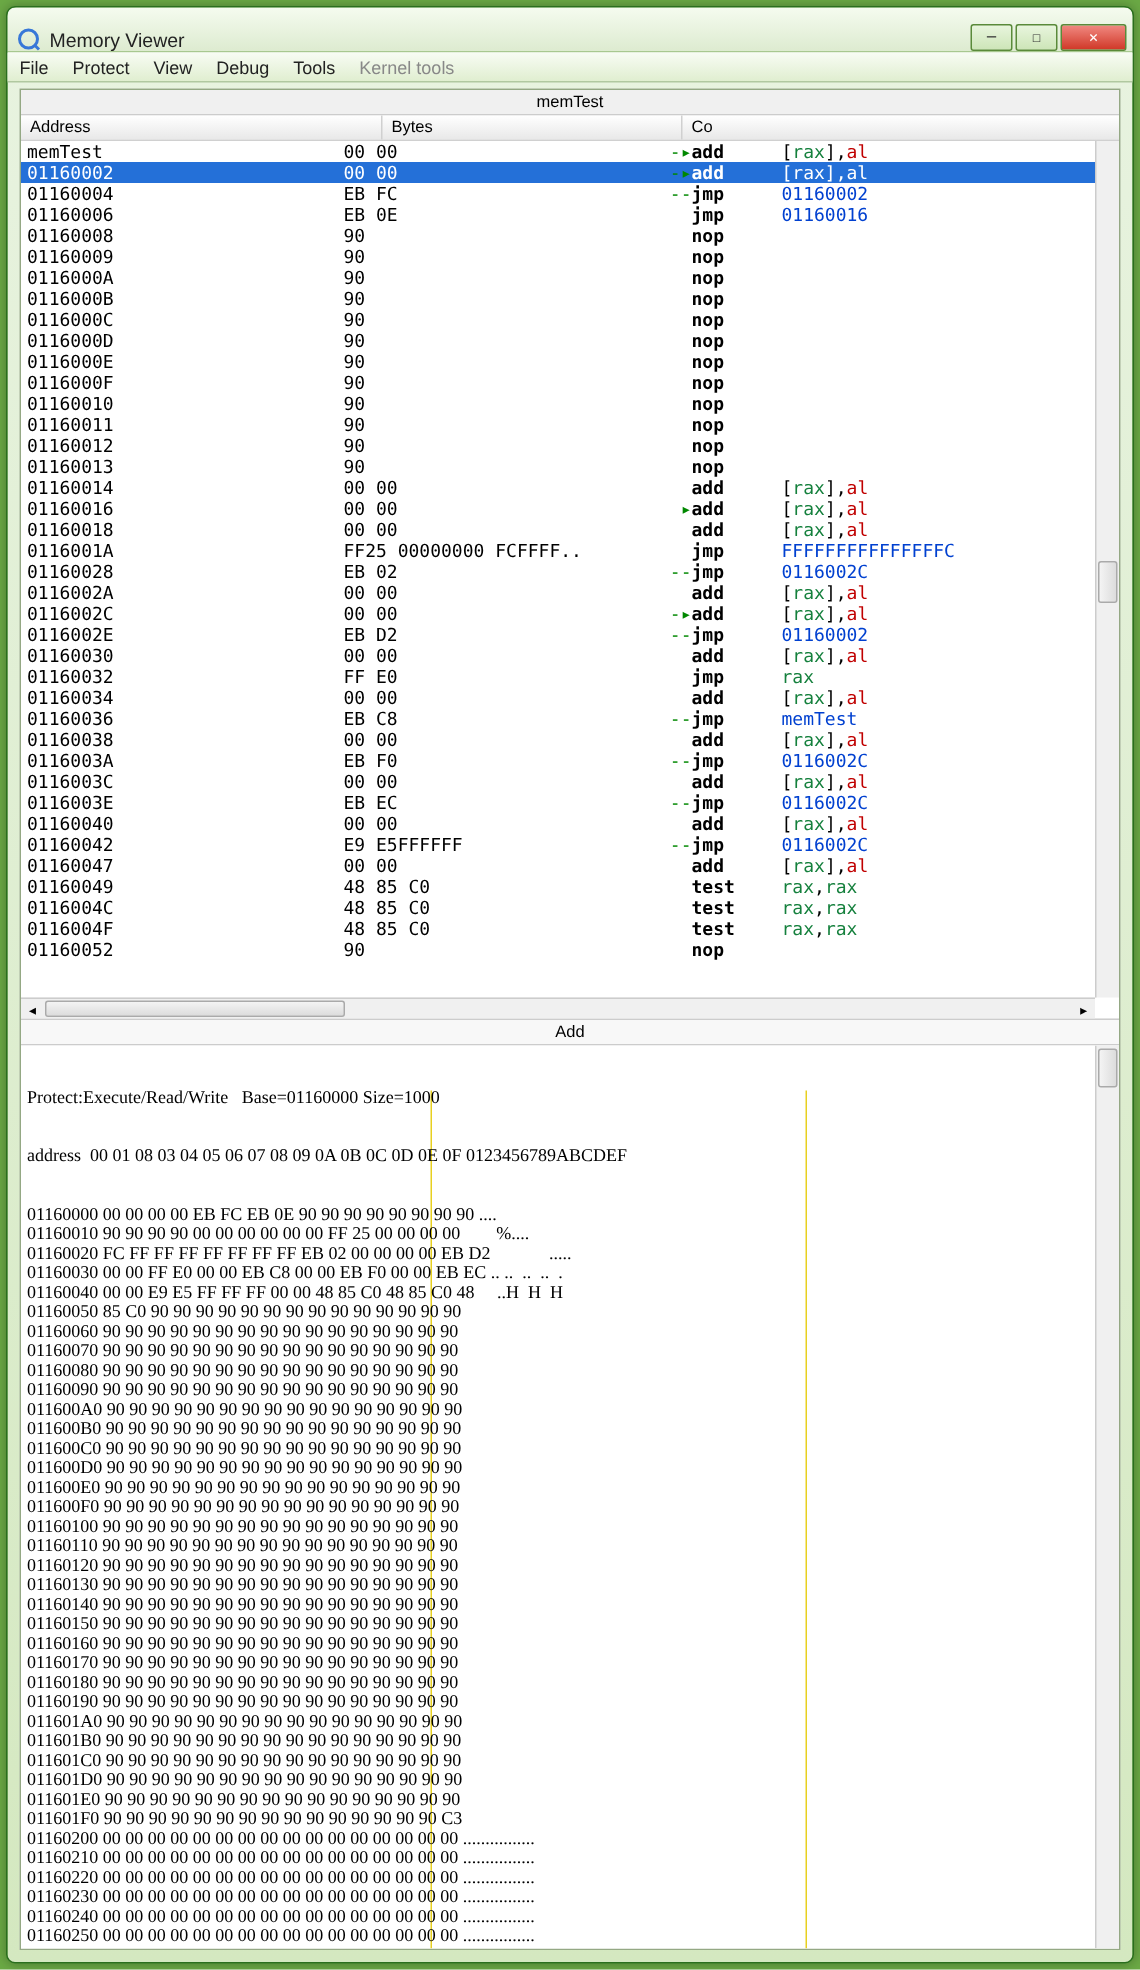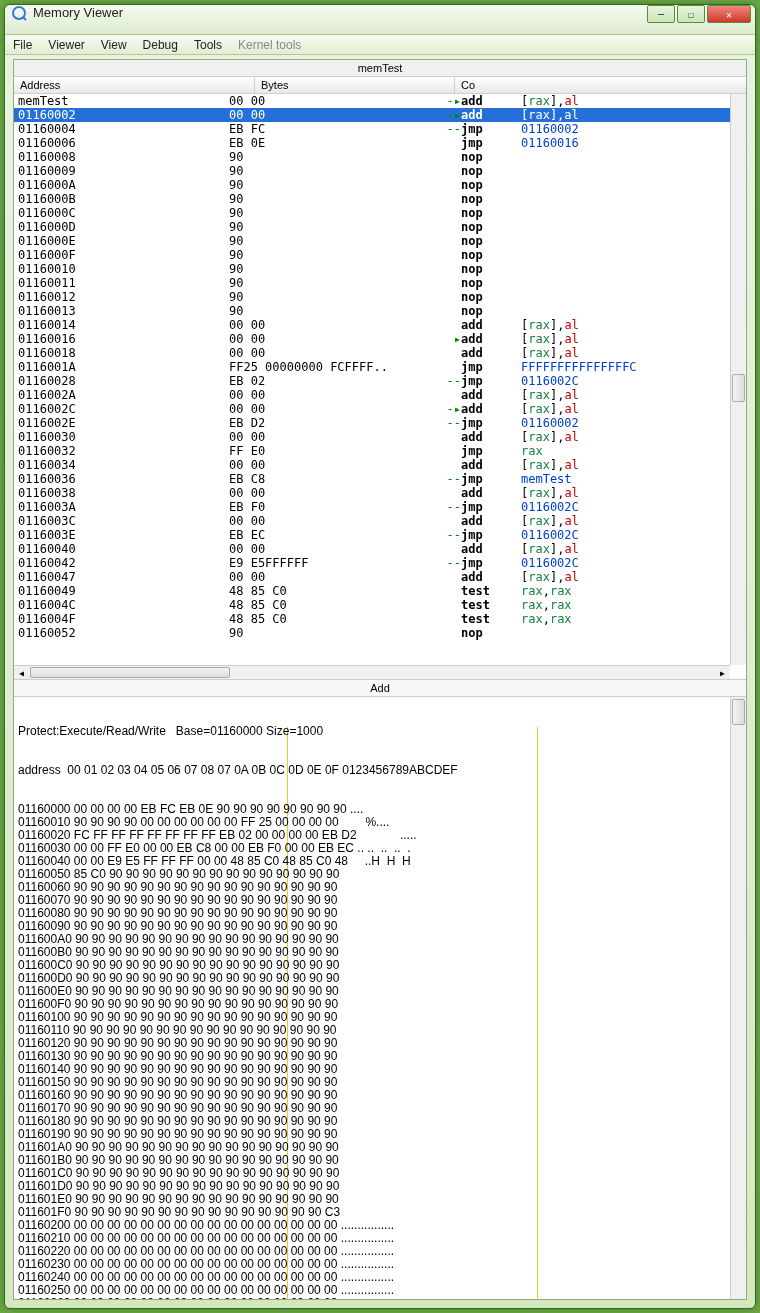--- a/index.html
+++ b/index.html
@@ -1,18 +1,18 @@
 <!DOCTYPE html>
 <html><head>
 <meta charset="utf-8">
 <style>
 *{box-sizing:border-box;margin:0;padding:0}
 body{font-family:"Consolas",monospace;font-size:12px;background:#6ba945;overflow:hidden;width:760px;height:1313px}
 .window{position:absolute;left:4px;top:4px;right:4px;bottom:4px;background:linear-gradient(#e8f3e0,#d4e8c0);border:1px solid #2a6e1e;border-radius:6px;box-shadow:0 0 8px rgba(0,0,0,.3)}
-.titlebar{height:30px;display:flex;align-items:flex-start;background:linear-gradient(#f5fbef,#ddebd0);border-radius:6px 6px 0 0;border-bottom:1px solid #a8c890}
+.titlebar{height:30px;display:flex;align-items:flex-end;background:linear-gradient(#f5fbef,#ddebd0);border-radius:6px 6px 0 0;border-bottom:1px solid #a8c890}
 .titlebar .icon{width:16px;height:16px;margin:0 6px;}
 .titlebar .icon svg{width:16px;height:16px}
 .titlebar .title{font-family:"Segoe UI",sans-serif;font-size:13px;color:#222;flex:1}
 .winbtns{display:flex;margin-right:4px}
 .winbtn{width:28px;height:18px;border:1px solid #5a8a3a;border-radius:2px;margin-left:2px;display:flex;align-items:center;justify-content:center;font-size:10px;color:#333}
 .winbtn.min,.winbtn.max{background:linear-gradient(#e8f5dd,#cde5b8)}
 .winbtn.close{width:44px;background:linear-gradient(#f08880,#d03828);color:#fff}
 .menubar{height:20px;background:linear-gradient(#f8fcf4,#e0eed0);display:flex;align-items:center;border-bottom:1px solid #b0c8a0;padding-left:0;font-family:"Segoe UI",sans-serif;font-size:12px}
 .menubar span{padding:0 8px;color:#222}
 .menubar .dis{color:#888}
@@ -37,41 +37,41 @@
 .hscroll .th{position:absolute;left:16px;width:200px;top:1px;bottom:1px;background:linear-gradient(#f4f4f4,#dcdcdc);border:1px solid #aaa;border-radius:2px}
 .vscroll{position:absolute;right:0;top:0;bottom:14px;width:16px;background:#f0f0f0;border-left:1px solid #ccc}
 .vscroll .th{position:absolute;left:1px;right:1px;top:280px;height:28px;background:linear-gradient(90deg,#f4f4f4,#dcdcdc);border:1px solid #aaa;border-radius:2px}
 .status{padding:2px 6px;background:#f8f8f8;border-top:1px solid #ccc;border-bottom:1px solid #ccc;font-family:sans-serif;font-size:11px;text-align:center}
 .hex{flex:1;overflow:hidden;position:relative;background:#fff}
 .hex-inner{position:absolute;left:4px;right:16px;top:2px;bottom:0;overflow:hidden;white-space:pre;line-height:13px}
 .hex .vscroll{top:0;bottom:0}
 .hex .vscroll .th{top:2px;height:26px}
 .yel-col{position:absolute;left:273px;top:30px;width:1px;bottom:0;background:#e8d020}
 .yel-col2{position:absolute;left:523px;top:30px;width:1px;bottom:0;background:#e8d020}
-.hexrow{font-family:Liberation Sans, sans-serif}
+.hexrow{font-family:Liberation Serif, serif}
 </style>
 </head>
 <body>
 
 <div class="window">
   <div class="titlebar">
     <span class="icon"><svg viewBox="0 0 16 16">
           <circle cx="8" cy="8" r="6" fill="none" stroke="#3878d8" stroke-width="2"></circle>
           <line x1="12" y1="12" x2="15" y2="15" stroke="#3878d8" stroke-width="2"></line>
         </svg></span>
     <span class="title">Memory Viewer</span>
     <div class="winbtns">
       <div class="winbtn min">─</div>
       <div class="winbtn max">☐</div>
       <div class="winbtn close">✕</div>
     </div>
   </div>
   <div class="menubar">
     <span>File</span>
-    <span>Viewer</span>
+    <span>Protect</span>
     <span>View</span>
     <span>Debug</span>
     <span>Tools</span>
     <span class="dis">Kernel tools</span>
   </div>
   <div class="content">
     <div class="label">memTest</div>
     <div class="header">
       <div style="width:241px">Address</div>
       <div style="width:200px">Bytes</div>
@@ -127,20 +127,20 @@
       <div class="vscroll">
           <div class="th"></div>
         </div>
     </div>
     <div class="status">Add</div>
     <div class="hex">
       <div class="yel-col"></div>
       <div class="yel-col2"></div>
       <div class="hex-inner" id="hex-rows">
         <div class="hexrow">Protect:Execute/Read/Write   Base=01160000 Size=1000</div>
-        <div class="hexrow">address  00 01 02 03 04 05 06 07 08 07 0A 0B 0C 0D 0E 0F 0123456789ABCDEF</div>
+        <div class="hexrow">address  00 01 08 03 04 05 06 07 08 09 0A 0B 0C 0D 0E 0F 0123456789ABCDEF</div>
       <div class="hexrow">01160000 00 00 00 00 EB FC EB 0E 90 90 90 90 90 90 90 90 ....</div><div class="hexrow">01160010 90 90 90 90 00 00 00 00 00 00 FF 25 00 00 00 00        %....</div><div class="hexrow">01160020 FC FF FF FF FF FF FF FF EB 02 00 00 00 00 EB D2             .....</div><div class="hexrow">01160030 00 00 FF E0 00 00 EB C8 00 00 EB F0 00 00 EB EC .. ..  ..  ..  .</div><div class="hexrow">01160040 00 00 E9 E5 FF FF FF 00 00 48 85 C0 48 85 C0 48     ..H  H  H</div><div class="hexrow">01160050 85 C0 90 90 90 90 90 90 90 90 90 90 90 90 90 90 </div><div class="hexrow">01160060 90 90 90 90 90 90 90 90 90 90 90 90 90 90 90 90 </div><div class="hexrow">01160070 90 90 90 90 90 90 90 90 90 90 90 90 90 90 90 90 </div><div class="hexrow">01160080 90 90 90 90 90 90 90 90 90 90 90 90 90 90 90 90 </div><div class="hexrow">01160090 90 90 90 90 90 90 90 90 90 90 90 90 90 90 90 90 </div><div class="hexrow">011600A0 90 90 90 90 90 90 90 90 90 90 90 90 90 90 90 90 </div><div class="hexrow">011600B0 90 90 90 90 90 90 90 90 90 90 90 90 90 90 90 90 </div><div class="hexrow">011600C0 90 90 90 90 90 90 90 90 90 90 90 90 90 90 90 90 </div><div class="hexrow">011600D0 90 90 90 90 90 90 90 90 90 90 90 90 90 90 90 90 </div><div class="hexrow">011600E0 90 90 90 90 90 90 90 90 90 90 90 90 90 90 90 90 </div><div class="hexrow">011600F0 90 90 90 90 90 90 90 90 90 90 90 90 90 90 90 90 </div><div class="hexrow">01160100 90 90 90 90 90 90 90 90 90 90 90 90 90 90 90 90 </div><div class="hexrow">01160110 90 90 90 90 90 90 90 90 90 90 90 90 90 90 90 90 </div><div class="hexrow">01160120 90 90 90 90 90 90 90 90 90 90 90 90 90 90 90 90 </div><div class="hexrow">01160130 90 90 90 90 90 90 90 90 90 90 90 90 90 90 90 90 </div><div class="hexrow">01160140 90 90 90 90 90 90 90 90 90 90 90 90 90 90 90 90 </div><div class="hexrow">01160150 90 90 90 90 90 90 90 90 90 90 90 90 90 90 90 90 </div><div class="hexrow">01160160 90 90 90 90 90 90 90 90 90 90 90 90 90 90 90 90 </div><div class="hexrow">01160170 90 90 90 90 90 90 90 90 90 90 90 90 90 90 90 90 </div><div class="hexrow">01160180 90 90 90 90 90 90 90 90 90 90 90 90 90 90 90 90 </div><div class="hexrow">01160190 90 90 90 90 90 90 90 90 90 90 90 90 90 90 90 90 </div><div class="hexrow">011601A0 90 90 90 90 90 90 90 90 90 90 90 90 90 90 90 90 </div><div class="hexrow">011601B0 90 90 90 90 90 90 90 90 90 90 90 90 90 90 90 90 </div><div class="hexrow">011601C0 90 90 90 90 90 90 90 90 90 90 90 90 90 90 90 90 </div><div class="hexrow">011601D0 90 90 90 90 90 90 90 90 90 90 90 90 90 90 90 90 </div><div class="hexrow">011601E0 90 90 90 90 90 90 90 90 90 90 90 90 90 90 90 90 </div><div class="hexrow">011601F0 90 90 90 90 90 90 90 90 90 90 90 90 90 90 90 C3 </div><div class="hexrow">01160200 00 00 00 00 00 00 00 00 00 00 00 00 00 00 00 00 ................</div><div class="hexrow">01160210 00 00 00 00 00 00 00 00 00 00 00 00 00 00 00 00 ................</div><div class="hexrow">01160220 00 00 00 00 00 00 00 00 00 00 00 00 00 00 00 00 ................</div><div class="hexrow">01160230 00 00 00 00 00 00 00 00 00 00 00 00 00 00 00 00 ................</div><div class="hexrow">01160240 00 00 00 00 00 00 00 00 00 00 00 00 00 00 00 00 ................</div><div class="hexrow">01160250 00 00 00 00 00 00 00 00 00 00 00 00 00 00 00 00 ................</div><div class="hexrow">01160260 00 00 00 00 00 00 00 00 00 00 00 00 00 00 00 00 ................</div></div>
       <div class="vscroll">
           <div class="th"></div>
         </div>
     </div>
   </div>
 </div>
 
 </body></html>

